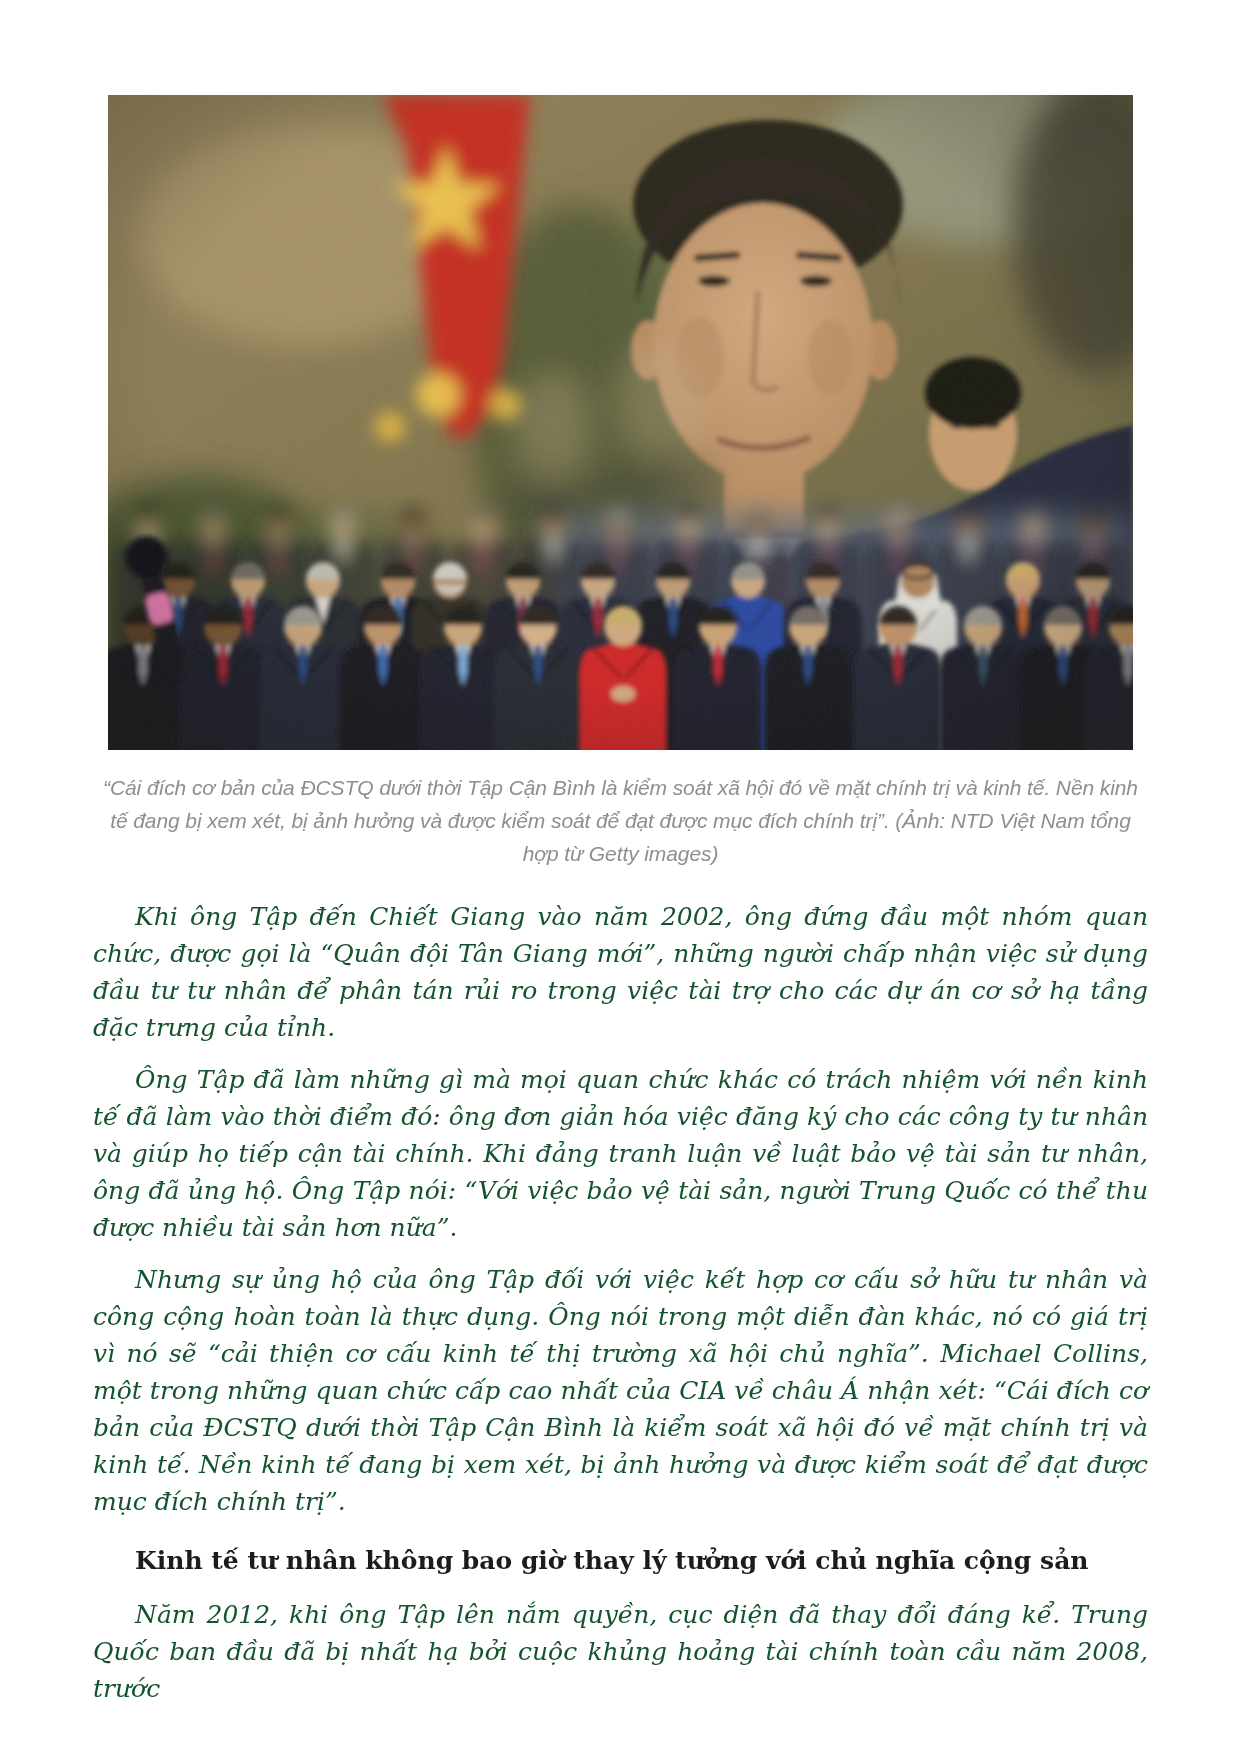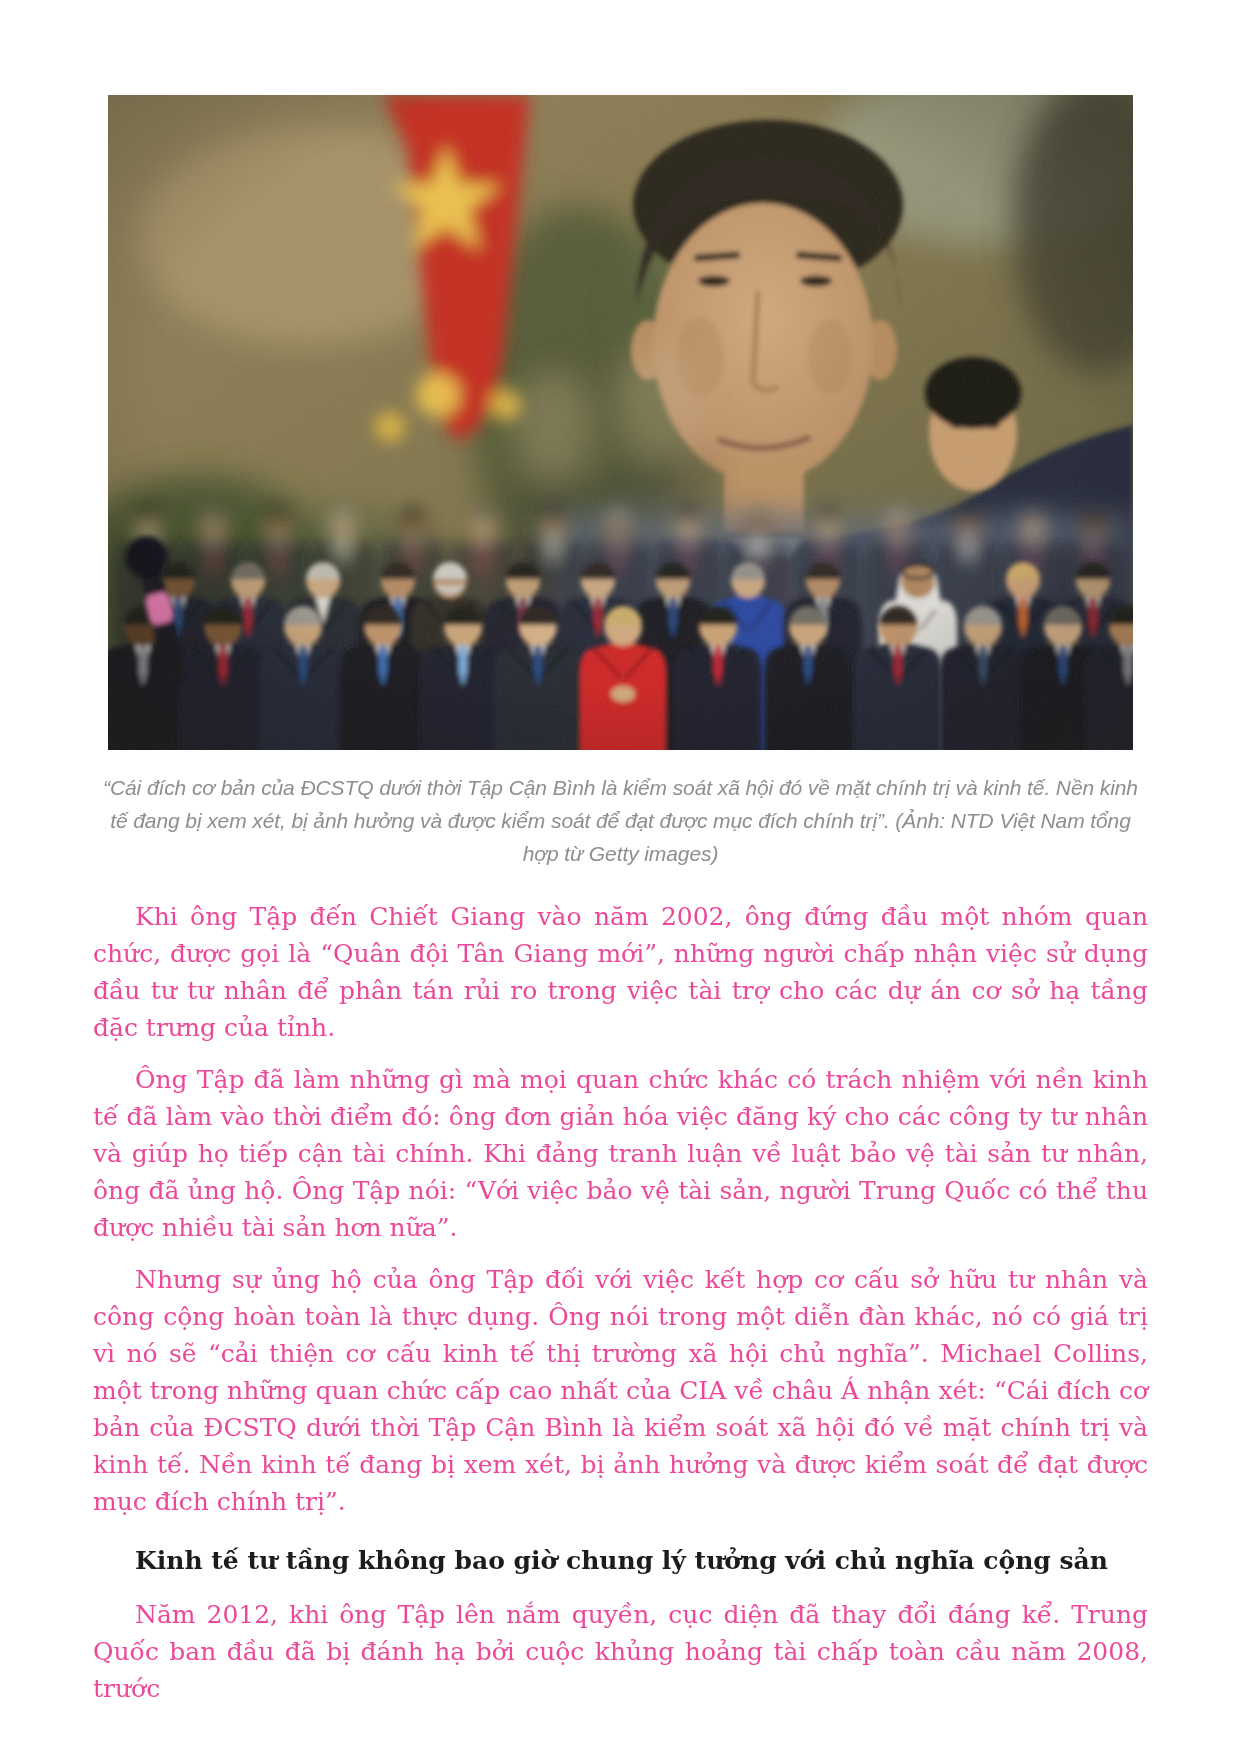--- a/index.html
+++ b/index.html
@@ -28,23 +28,24 @@
     line-height:33px;
     letter-spacing:-0.1px;
     color:#8e8e8e;
     text-align:center;
   }
   .article{margin-top:28px;}
   .article p{
     margin:0 0 15px 0;
     font-size:25px;
     line-height:37px;
-    color:#ec4899;
+    color:#14532d;
     text-align:justify;
     text-indent:42px;
+    font-style:italic;
   }
   .article h2{
     margin:24px 0 18px 0;
     padding-left:42px;
     font-size:25px;
     line-height:34px;
     font-weight:bold;
     color:#1c1c1c;
     text-align:left;
   }
@@ -482,18 +483,18 @@
           <rect x="0" y="0" width="1025" height="655" fill="url(#vign)"></rect>
         </svg>
       </div>
       <figcaption class="caption">“Cái đích cơ bản của ĐCSTQ dưới thời Tập Cận Bình là kiểm soát xã hội đó về mặt chính trị và kinh tế. Nền kinh tế đang bị xem xét, bị ảnh hưởng và được kiểm soát để đạt được mục đích chính trị”. (Ảnh: NTD Việt Nam tổng hợp từ Getty images)</figcaption>
     </figure>
 
     <div class="article">
       <p>Khi ông Tập đến Chiết Giang vào năm 2002, ông đứng đầu một nhóm quan chức, được gọi là “Quân đội Tân Giang mới”, những người chấp nhận việc sử dụng đầu tư tư nhân để phân tán rủi ro trong việc tài trợ cho các dự án cơ sở hạ tầng đặc trưng của tỉnh.</p>
       <p>Ông Tập đã làm những gì mà mọi quan chức khác có trách nhiệm với nền kinh tế đã làm vào thời điểm đó: ông đơn giản hóa việc đăng ký cho các công ty tư nhân và giúp họ tiếp cận tài chính. Khi đảng tranh luận về luật bảo vệ tài sản tư nhân, ông đã ủng hộ. Ông Tập nói: “Với việc bảo vệ tài sản, người Trung Quốc có thể thu được nhiều tài sản hơn nữa”.</p>
       <p>Nhưng sự ủng hộ của ông Tập đối với việc kết hợp cơ cấu sở hữu tư nhân và công cộng hoàn toàn là thực dụng. Ông nói trong một diễn đàn khác, nó có giá trị vì nó sẽ “cải thiện cơ cấu kinh tế thị trường xã hội chủ nghĩa”. Michael Collins, một trong những quan chức cấp cao nhất của CIA về châu Á nhận xét: “Cái đích cơ bản của ĐCSTQ dưới thời Tập Cận Bình là kiểm soát xã hội đó về mặt chính trị và kinh tế. Nền kinh tế đang bị xem xét, bị ảnh hưởng và được kiểm soát để đạt được mục đích chính trị”.</p>
-      <h2>Kinh tế tư tầng không bao giờ chung lý tưởng với chủ nghĩa cộng sản</h2>
-      <p>Năm 2012, khi ông Tập lên nắm quyền, cục diện đã thay đổi đáng kể. Trung Quốc ban đầu đã bị đánh hạ bởi cuộc khủng hoảng tài chấp toàn cầu năm 2008, trước</p>
+      <h2>Kinh tế tư nhân không bao giờ thay lý tưởng với chủ nghĩa cộng sản</h2>
+      <p>Năm 2012, khi ông Tập lên nắm quyền, cục diện đã thay đổi đáng kể. Trung Quốc ban đầu đã bị nhất hạ bởi cuộc khủng hoảng tài chính toàn cầu năm 2008, trước</p>
     </div>
   </div>
 
 </div>
 
 </body></html>

